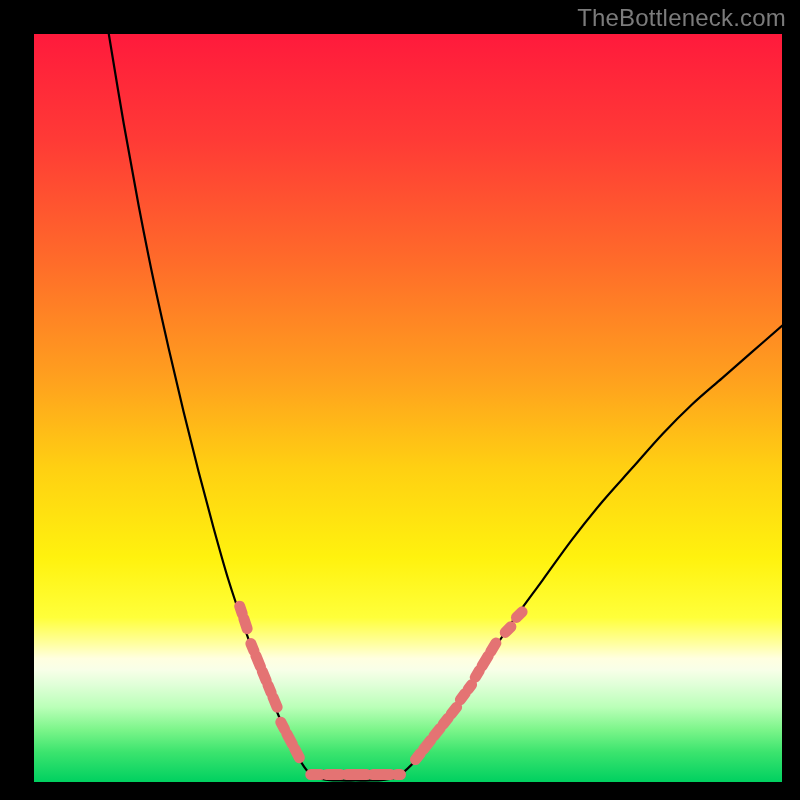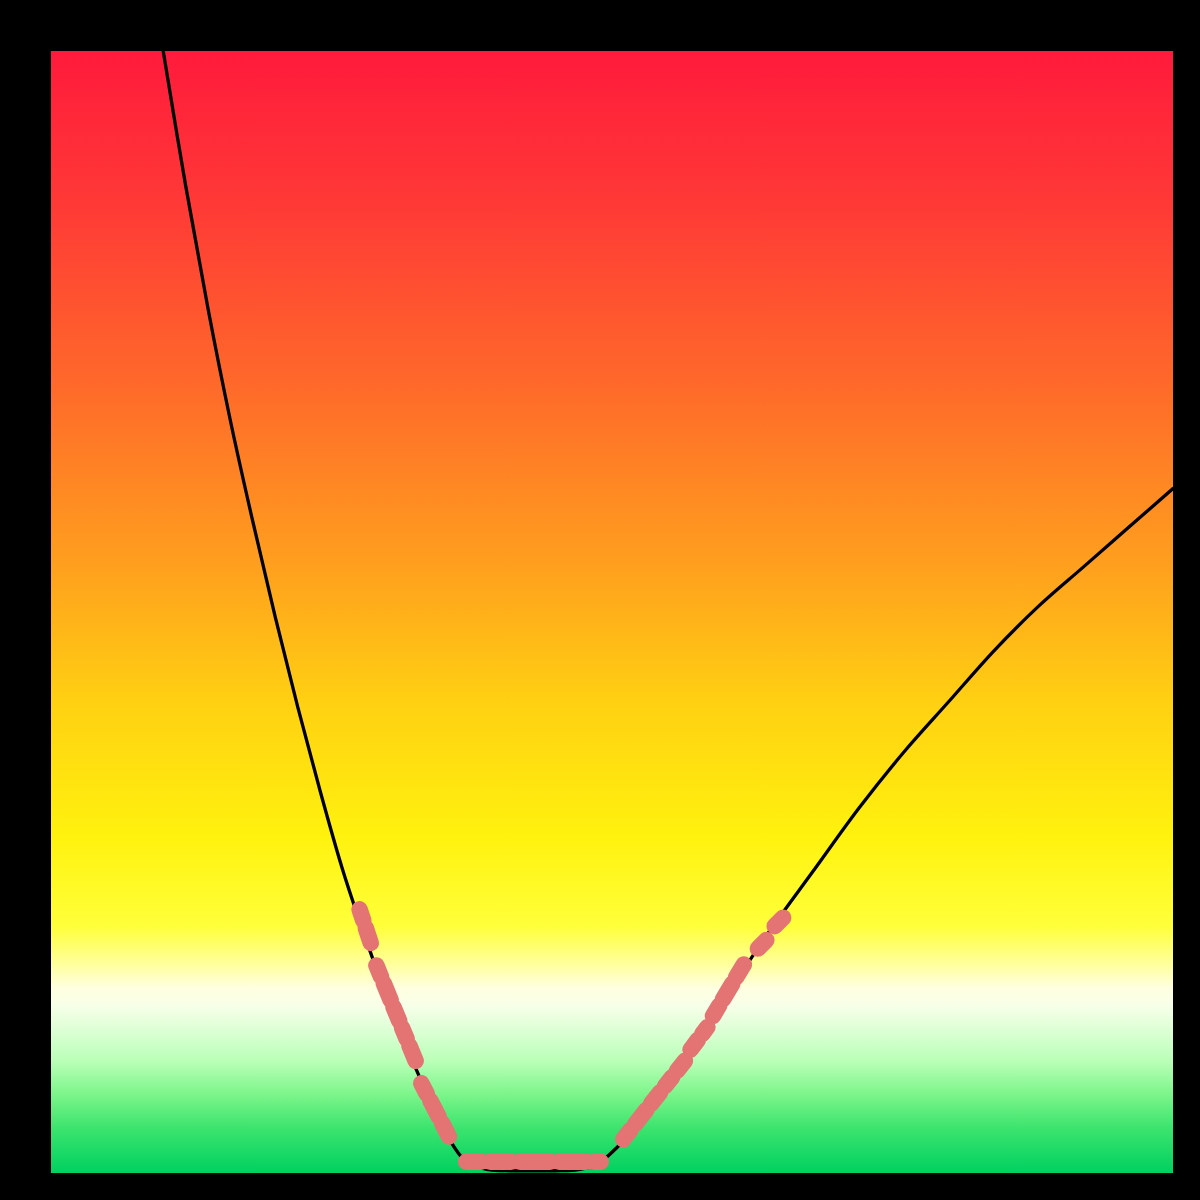--- a/index.html
+++ b/index.html
@@ -40,20 +40,21 @@
     left: 0;
     top: 0;
     width: 748px;
     height: 748px;
   }
 </style>
 </head>
 <body>
 
 <div class="frame">
+  <div class="watermark">TheBottleneck.com</div>
   <div class="plot-area">
     <svg id="chart-svg" viewBox="0 0 748 748" preserveAspectRatio="none">
       <defs>
         <linearGradient id="bg-grad" x1="0" y1="0" x2="0" y2="1">
             <stop offset="0%" stop-color="#ff1a3c"></stop>
             <stop offset="14.000000000000002%" stop-color="#ff3a36"></stop>
             <stop offset="30%" stop-color="#ff6a2a"></stop>
             <stop offset="46%" stop-color="#ffa01e"></stop>
             <stop offset="57.99999999999999%" stop-color="#ffd012"></stop>
             <stop offset="70%" stop-color="#fff20e"></stop>

